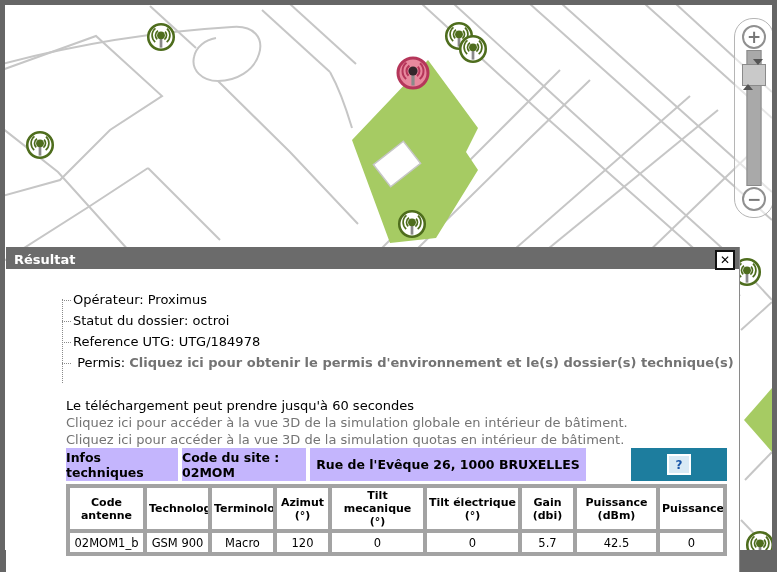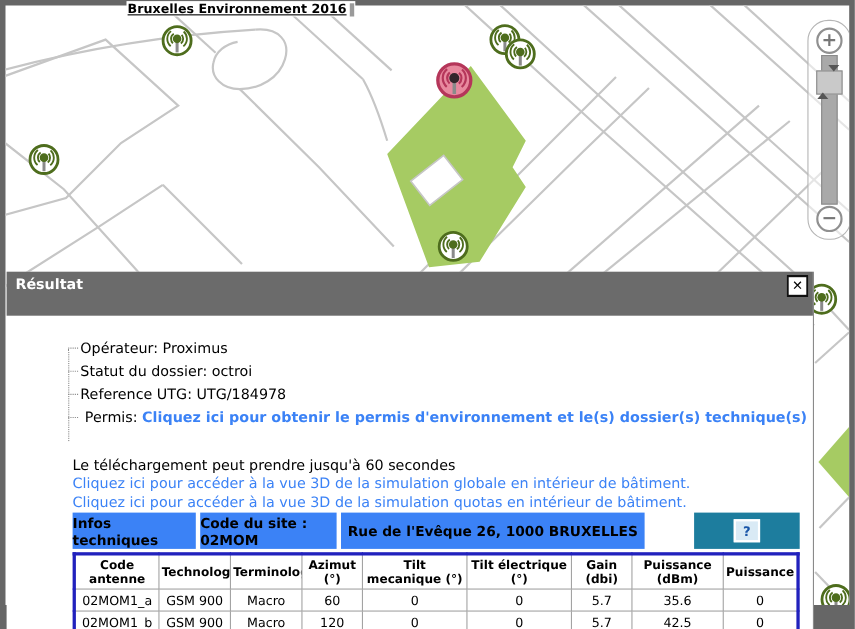--- a/index.html
+++ b/index.html
@@ -20,46 +20,46 @@
   .zin{top:6px;}  .zout{bottom:6px;}
   .ztrack{position:absolute;left:50%;transform:translateX(-50%);top:31px;bottom:31px;width:13px;
           background:#a9a9a9;border:1px solid #8a8a8a;cursor:pointer;}
   .zhandle{position:absolute;left:50%;transform:translateX(-50%);top:45px;width:24px;height:22px;
            background:#c9c9c9;border:1px solid #8a8a8a;box-sizing:border-box;cursor:grab;}
   .tri{width:0;height:0;border-left:5px solid transparent;border-right:5px solid transparent;margin:2.5px auto;}
   .tri.up{border-bottom:6px solid #555;}  .tri.dn{border-top:6px solid #555;}
   
   .dialog{position:absolute;left:6px;top:247px;width:734px;bottom:0;background:#fff;
           border-right:1px solid #8a8a8a;z-index:5;box-sizing:border-box;}
-  .titlebar{height:40px;background:#6b6b6b;color:#fff;font-weight:bold;font-size:13px;
+  .titlebar{height:22px;background:#6b6b6b;color:#fff;font-weight:bold;font-size:13px;
             line-height:26px;padding-left:8px;position:relative;}
   .close{position:absolute;right:4px;top:3px;width:20px;height:20px;background:#fff;border:2px solid #111;
          padding:0;display:flex;align-items:center;justify-content:center;font-weight:bold;font-size:12px;
          color:#000;cursor:pointer;box-sizing:border-box;font-family:inherit;}
   .content{padding:0 12px 0 60px;font-size:13px;color:#000;}
   .tree{position:relative;margin-top:20px;margin-left:-4px;}
   .tree-line{position:absolute;left:0;top:10px;height:84px;border-left:1px dotted #8a8a8a;}
   .tree-item{line-height:21px;white-space:nowrap;}
   .tree-item::before{content:"";display:inline-block;width:9px;height:1px;border-top:1px dotted #8a8a8a;
                      vertical-align:middle;margin-right:2px;}
-  a{color:#3b82f6;text-decoration:none;cursor:pointer;}
+  a{color:#737373;text-decoration:none;cursor:pointer;}
   .permis-link{font-weight:bold;}
   .note{margin-top:24px;line-height:17px;}
   .link3d{display:block;line-height:17px;}
   .infobar{display:flex;gap:4px;margin-top:0;height:33px;align-items:stretch;}
-  .seg{background:#3b82f6;color:#000;font-size:12.5px;font-weight:bold;display:flex;
+  .seg{background:#c4b5fd;color:#000;font-size:12.5px;font-weight:bold;display:flex;
        align-items:center;justify-content:center;box-sizing:border-box;}
   .s1{width:112px;} .s2{width:124px;} .s3{width:276px;}
   .tealbox{width:96px;margin-left:auto;background:#1d7d9e;display:flex;align-items:center;justify-content:center;}
   .helpbtn{width:24px;height:21px;background:#d9eaf5;border:2px solid #fff;color:#1a56a8;font-weight:bold;
            font-size:12px;display:flex;align-items:center;justify-content:center;padding:0;cursor:pointer;
            font-family:inherit;}
   .datatable{width:100%;border-collapse:collapse;border:3px solid #2121bd;table-layout:fixed;
              margin-top:3px;font-size:11.5px;color:#000;}
-  .datatable th,.datatable td{border:1px solid #a3a3a3;text-align:center;padding:1px 2px;overflow:hidden;}
+  .datatable th,.datatable td{border:4px solid #a3a3a3;text-align:center;padding:1px 2px;overflow:hidden;}
   .datatable th{font-weight:bold;font-size:11px;line-height:13px;height:28px;}
   .datatable td{height:17px;line-height:16px;}
 </style>
 </head>
 <body>
 
 <div class="screen">
 
   <div class="map">
     <svg class="map-svg" viewBox="0 0 777 572">
@@ -125,23 +125,20 @@
       <div class="zbtn zin">+</div>
       <div class="ztrack"></div>
       <div class="zhandle">
         <span class="tri up"></span>
         <span class="tri dn"></span>
       </div>
       <div class="zbtn zout">−</div>
     </div>
   </div>
 
-  <div class="map-label">
-    <span>Bruxelles Environnement 2016</span><span class="tick"></span>
-  </div>
 
   <div class="dialog">
     <div class="titlebar">
       <span>Résultat</span>
       <button class="close">
         <span>✕</span>
       </button>
     </div>
 
     <div class="content">
@@ -191,31 +188,20 @@
             <th>Azimut (°)</th>
             <th>Tilt mecanique (°)</th>
             <th>Tilt électrique (°)</th>
             <th>Gain (dbi)</th>
             <th>Puissance (dBm)</th>
             <th>Puissance</th>
           </tr>
         </thead>
         <tbody>
           <tr>
-            <td>02MOM1_a</td>
-            <td>GSM 900</td>
-            <td>Macro</td>
-            <td>60</td>
-            <td>0</td>
-            <td>0</td>
-            <td>5.7</td>
-            <td>35.6</td>
-            <td>0</td>
-          </tr>
-          <tr>
             <td>02MOM1_b</td>
             <td>GSM 900</td>
             <td>Macro</td>
             <td>120</td>
             <td>0</td>
             <td>0</td>
             <td>5.7</td>
             <td>42.5</td>
             <td>0</td>
           </tr>

